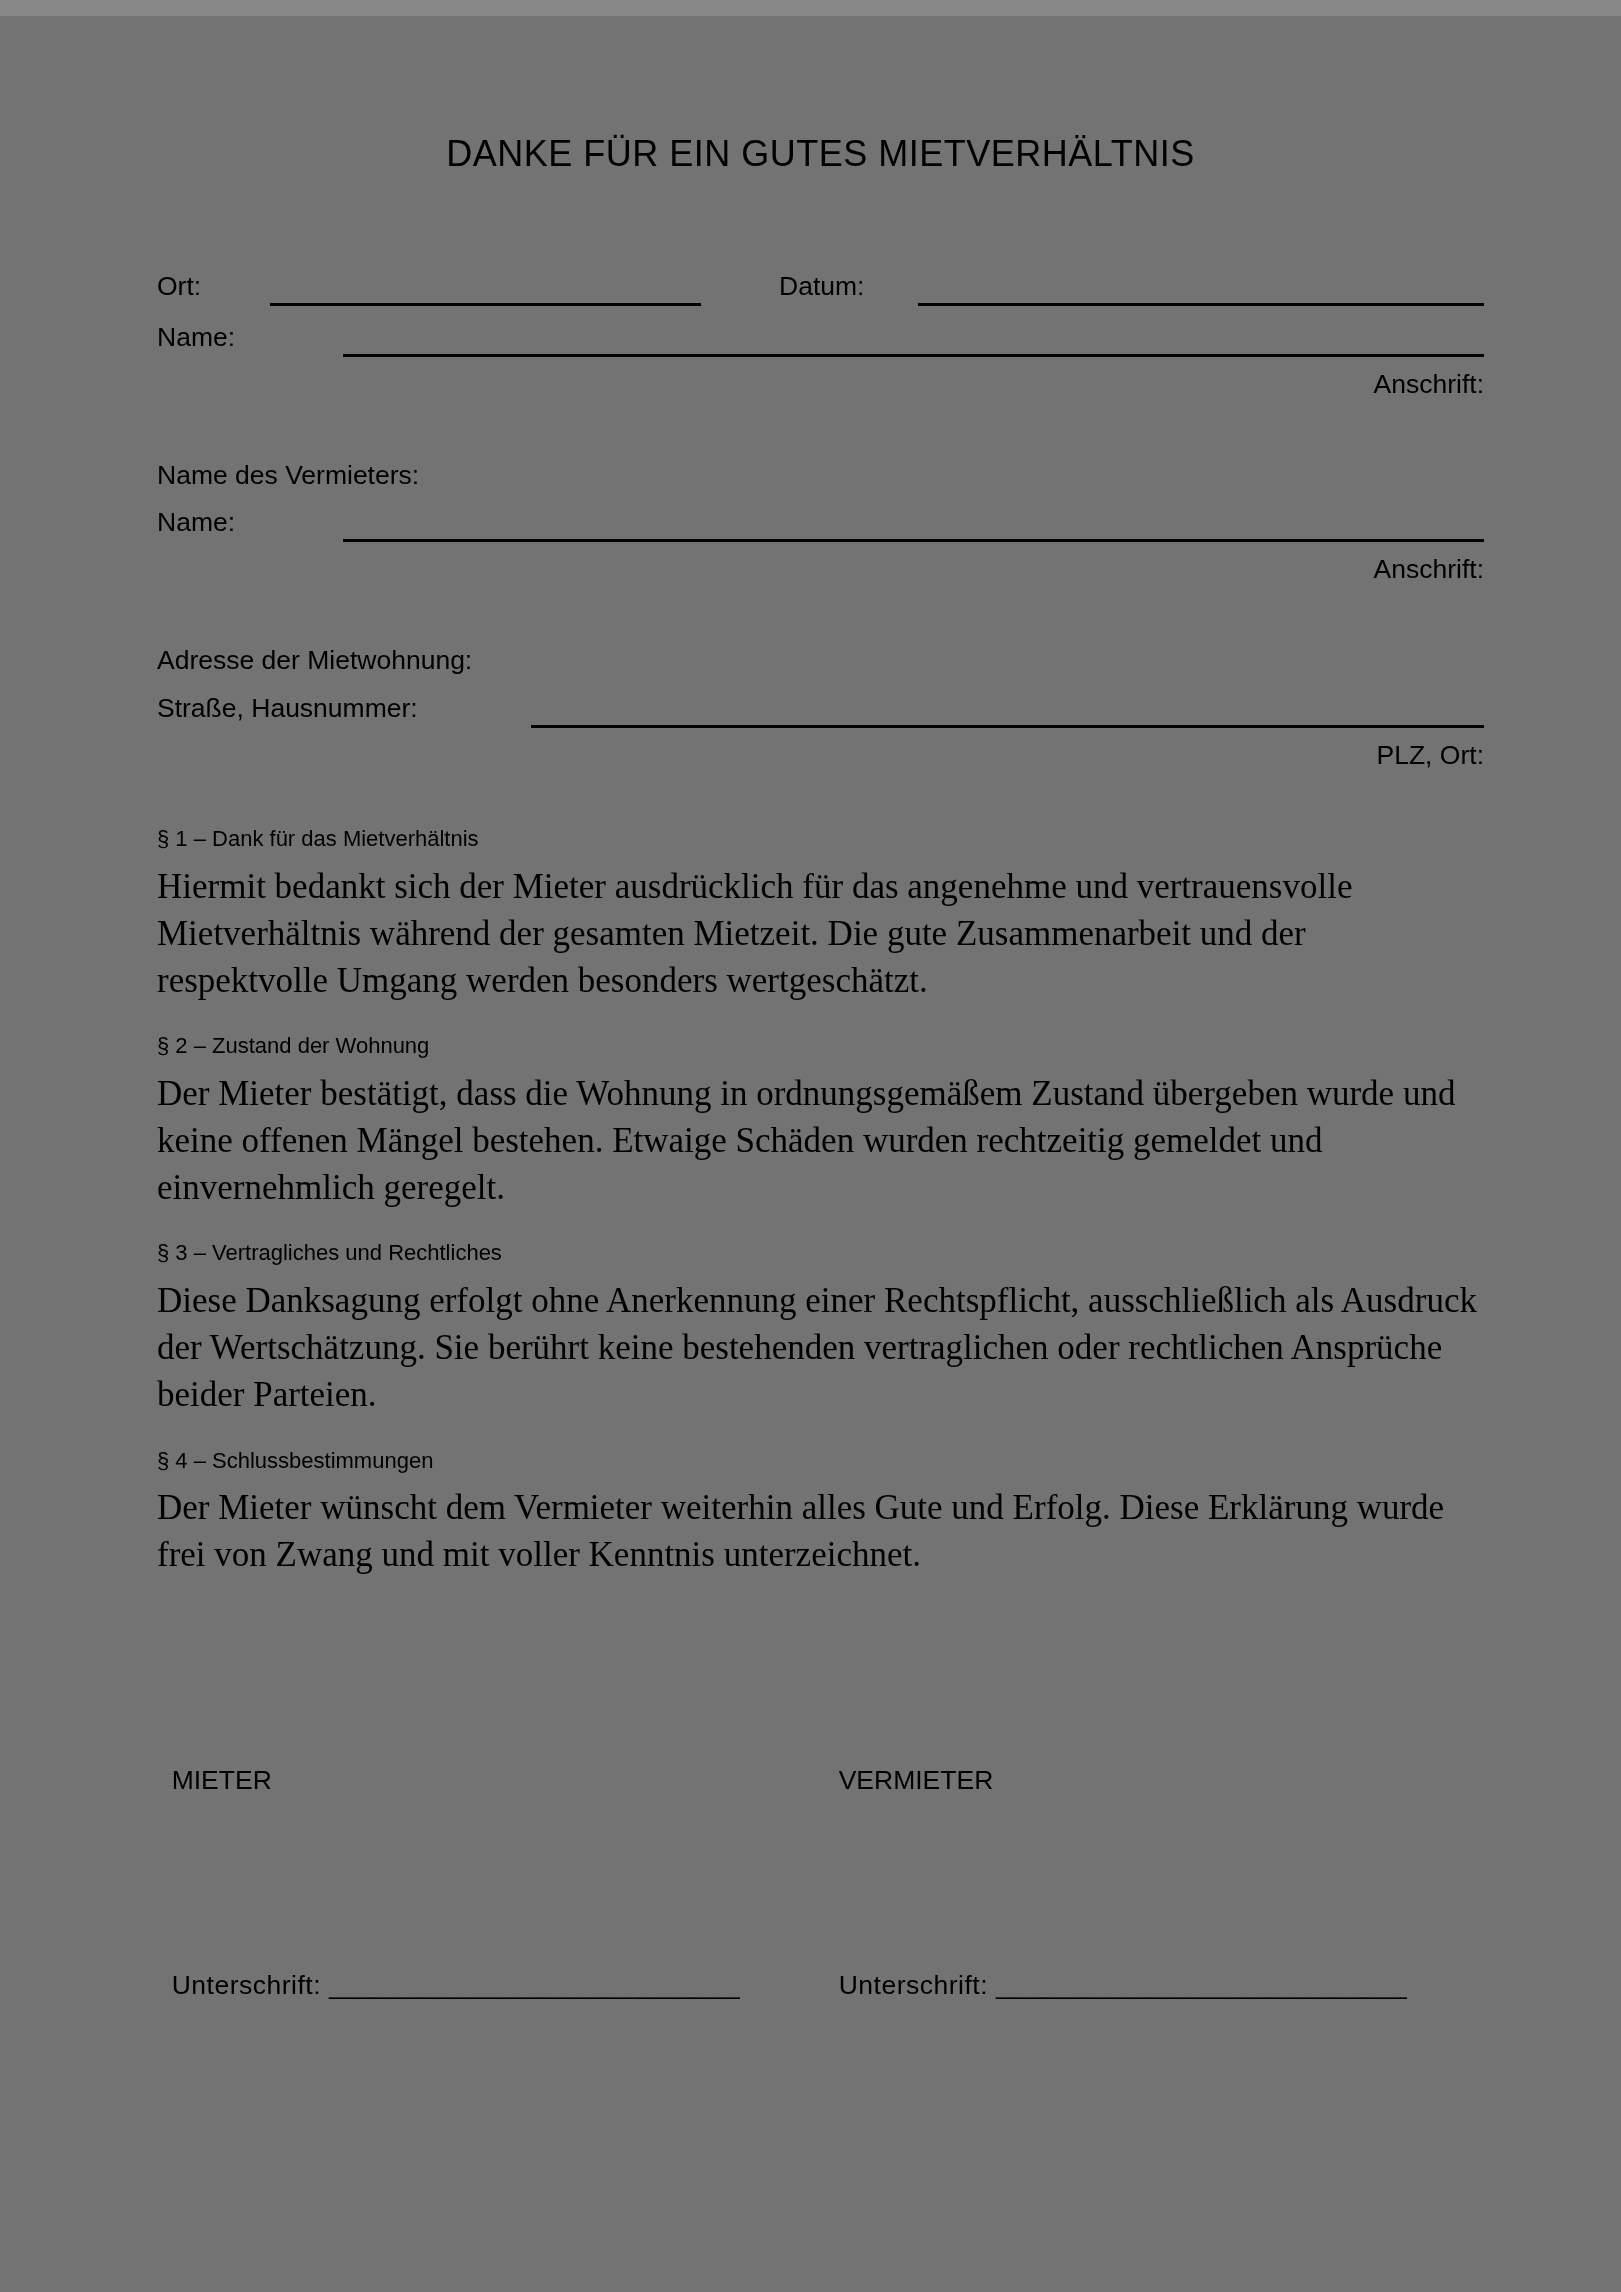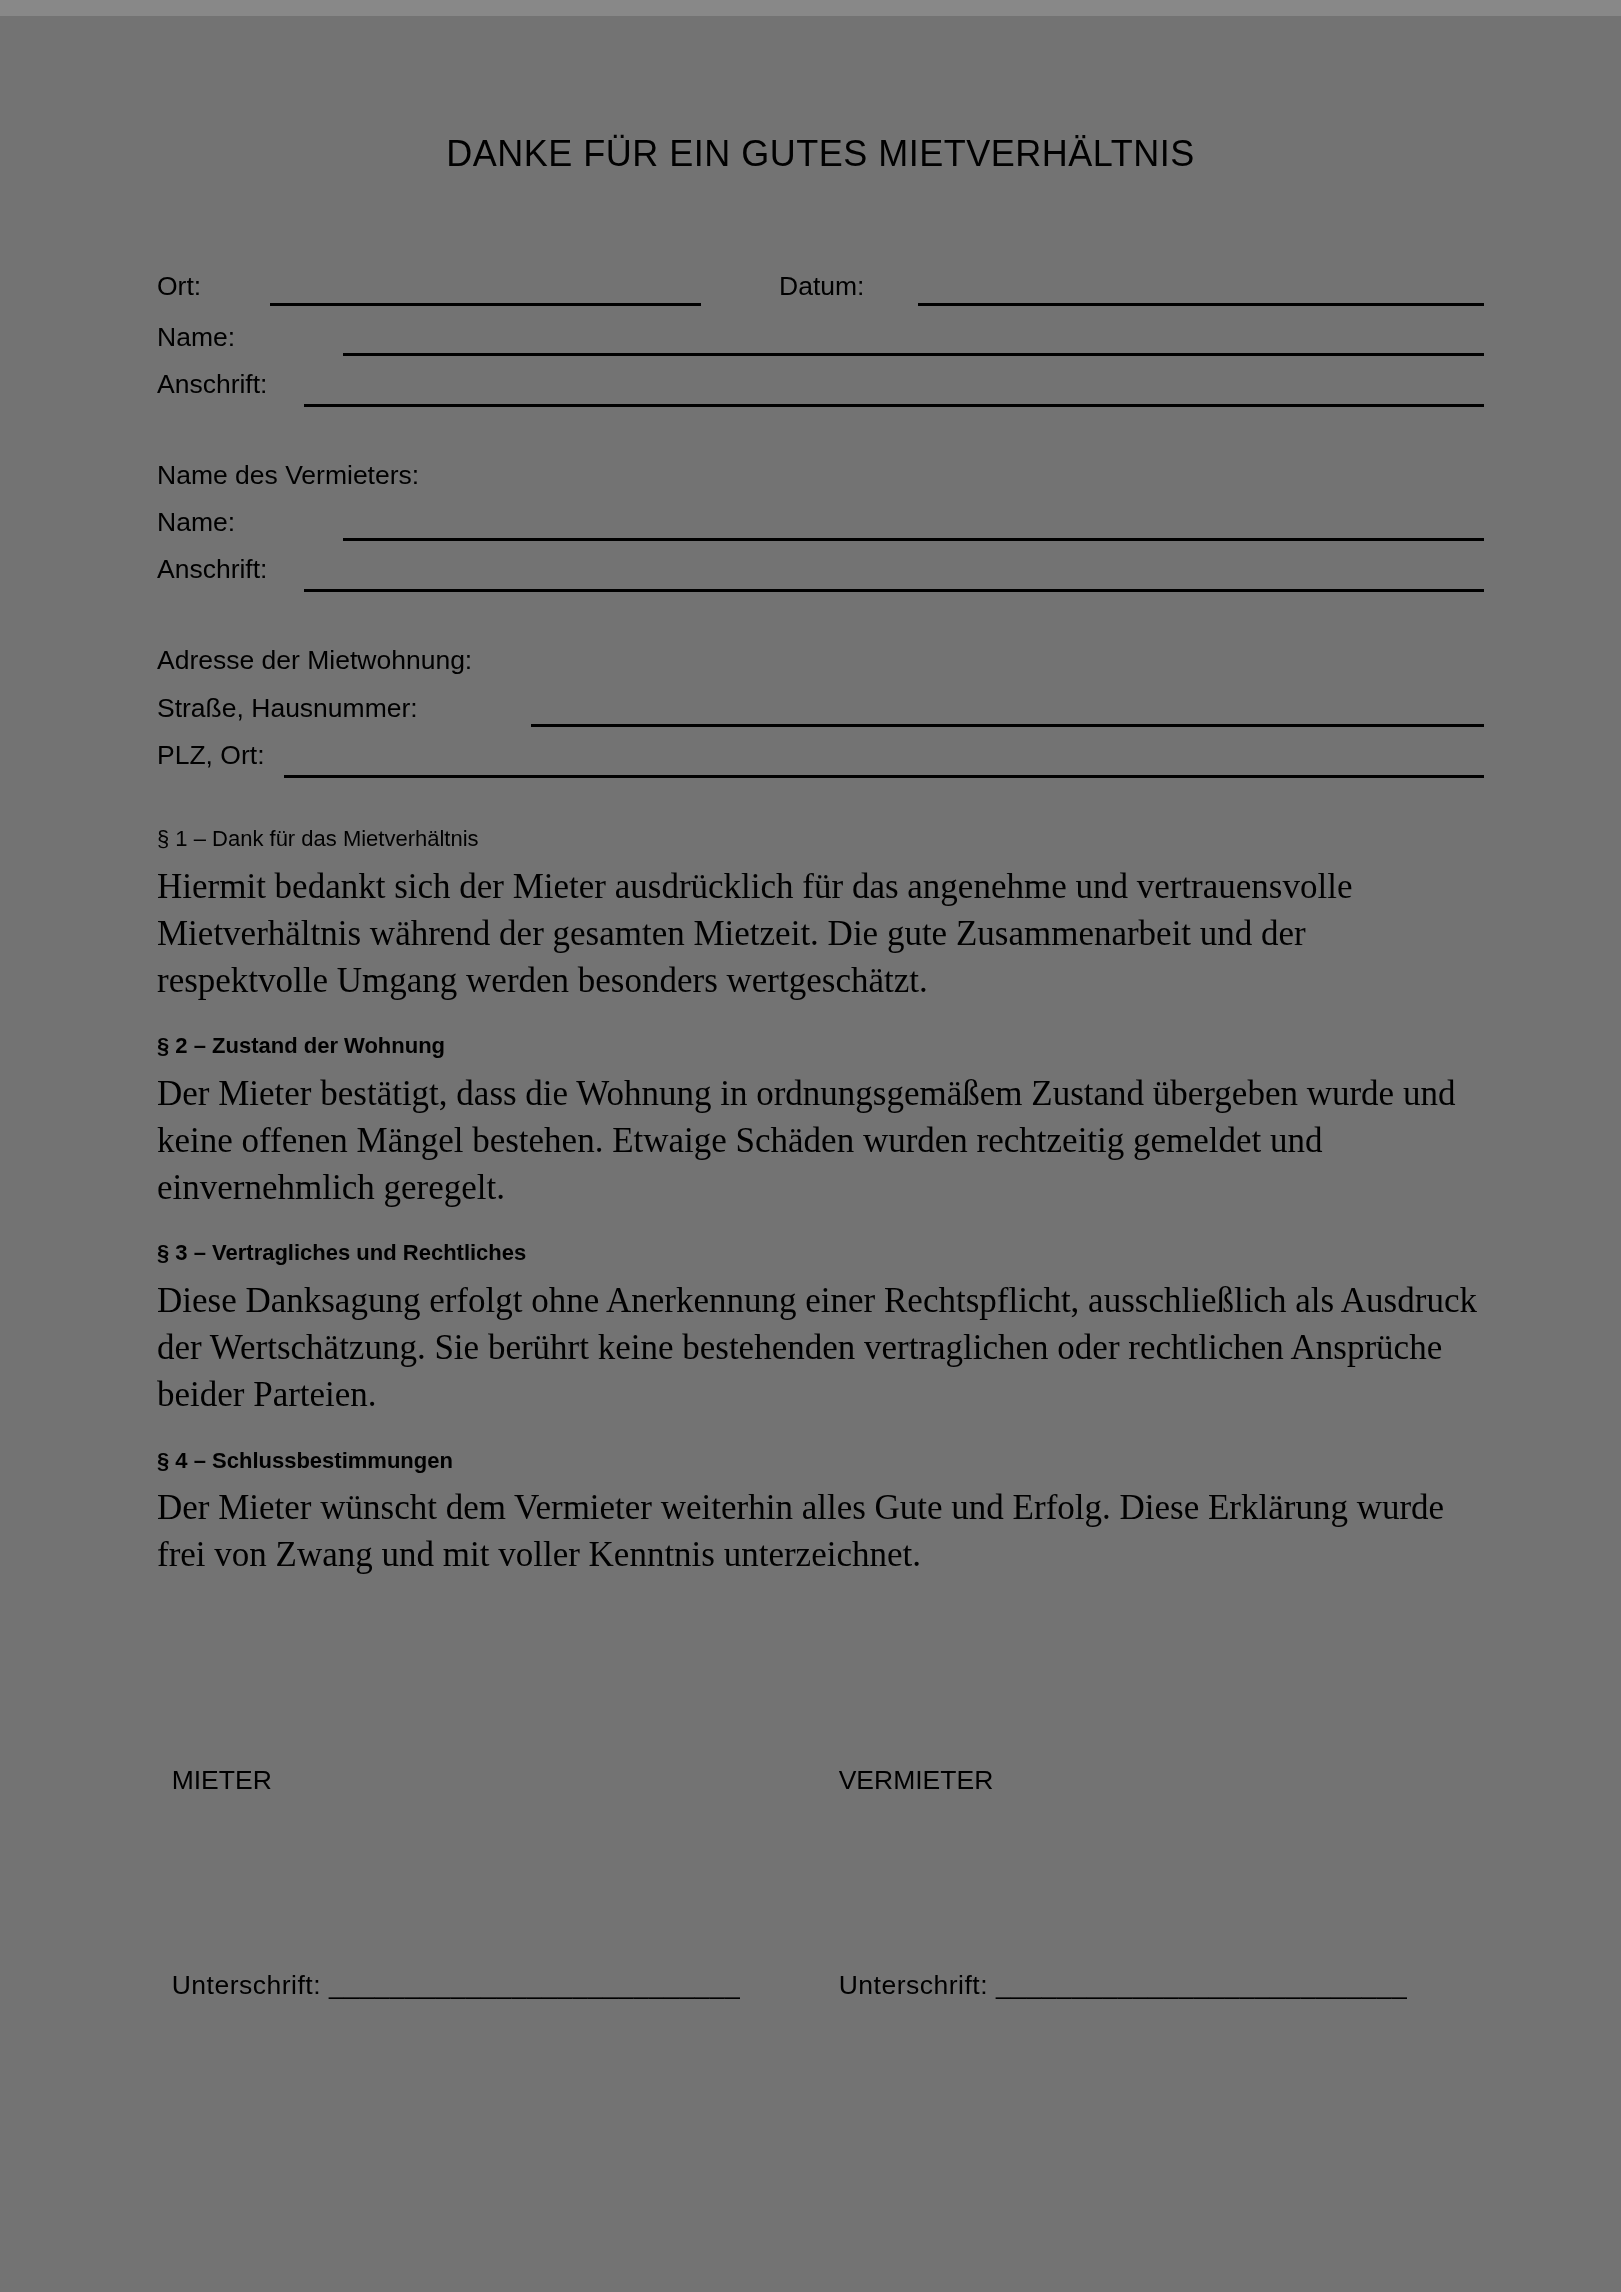--- a/index.html
+++ b/index.html
@@ -17,20 +17,21 @@
   .doc-title {
     margin-top: 116px;
     text-align: center;
     font-size: 36px;
     line-height: 43px;
     letter-spacing: 0.5px;
     white-space: nowrap;
   }
   .field-row {
     display: flex;
+    align-items: flex-end;
     font-size: 26.5px;
     line-height: 39px;
     height: 39px;
   }
   .label { white-space: nowrap; }
   .fill-line {
     flex: 1 1 auto;
     border-bottom: 3.9px solid #000;
     height: 35px;
   }
@@ -59,21 +60,21 @@
     line-height: 33px;
   }
   .para-body {
     font-size: 35px;
     line-height: 47px;
     max-width: 1333px;
     font-family: Liberation Serif, serif;
   }
   .mt-p1 { margin-top: 47px; }
   .mt-pb { margin-top: 7.8px; }
-  .mt-p  { margin-top: 25.5px; font-weight: bold; }
+  .mt-p  { margin-top: 25.5px; }
 
   .sig-headings {
     display: flex;
     margin-top: 186px;
     padding-left: 14.7px;
     font-size: 26.5px;
     line-height: 33px;
   }
   .sig-col-1 { flex: 0 0 667px; }
   .sig-col-2 { flex: 1 1 auto; }

